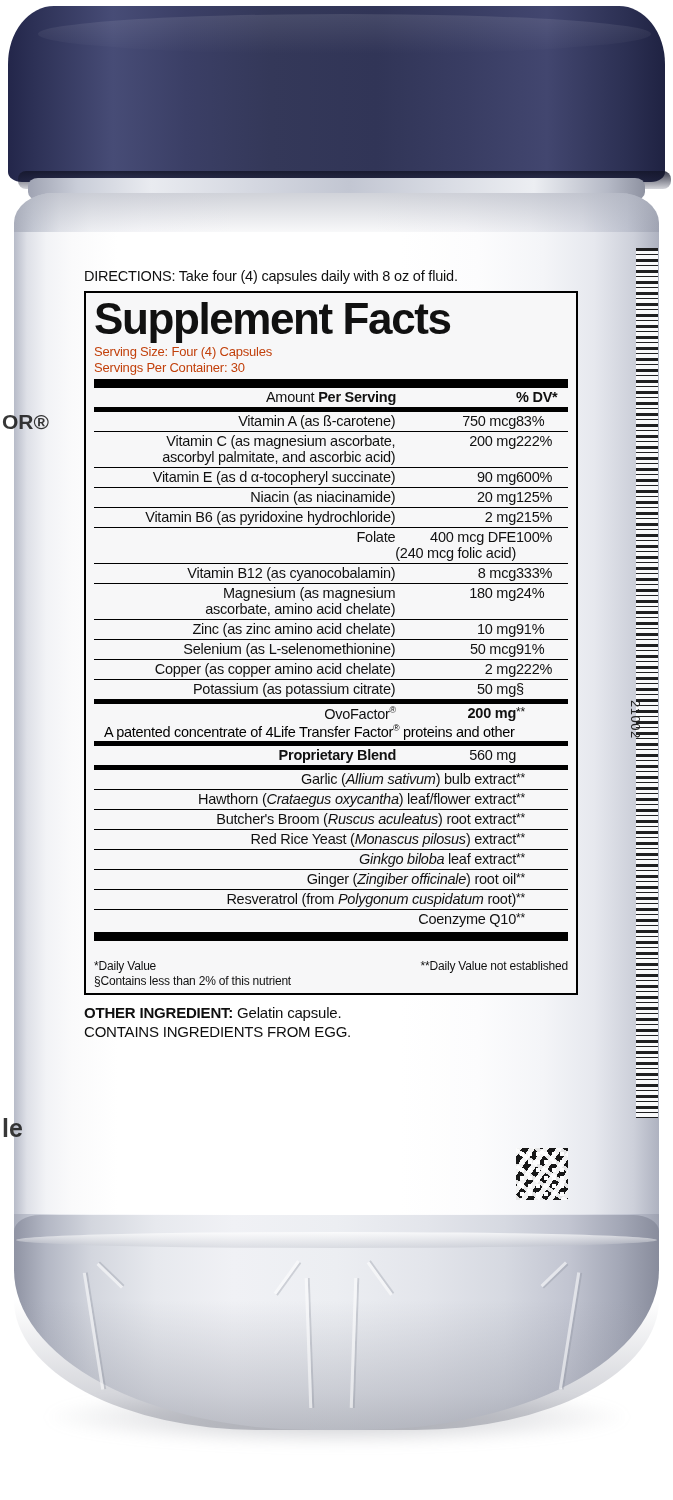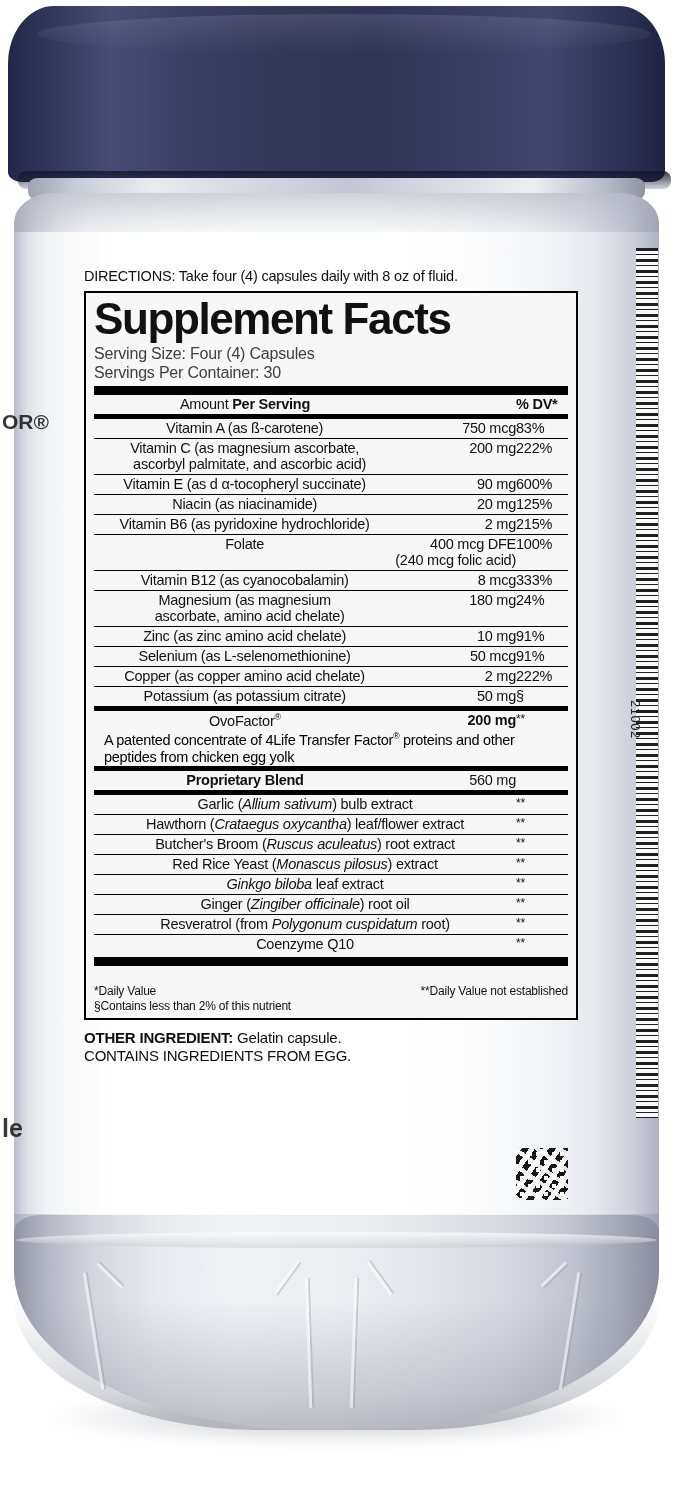--- a/index.html
+++ b/index.html
@@ -253,22 +253,22 @@
   }
   .sf-title {
     font-size: 44px;
     font-weight: bold;
     letter-spacing: -1.4px;
     line-height: 1.02;
     color: #111;
     margin: 4px 0 2px 0;
   }
   .sf-serving {
-    font-size: 16px;
-    color: #404040;
+    font-size: 13px;
+    color: #c2410c;
     line-height: 1.22;
     letter-spacing: -0.2px;
   }
   .rule-thick {
     border-top: 9px solid #000;
     margin: 3px 0 0 0;
   }
   .rule-med {
     border-top: 5px solid #000;
     margin: 0;
@@ -280,21 +280,21 @@
     font-size: 14.5px;
     color: #111;
     letter-spacing: -0.25px;
   }
   table.sf td {
     vertical-align: top;
     padding: 1px 0 2px 0;
     border-bottom: 1px solid #000;
   }
   table.sf tr:last-child td { border-bottom: none; }
-  td.nm   { text-align: center; }
+  td.nm   { text-align: right; }
   td.amt  { text-align: right; white-space: nowrap; padding-right: 8px; width: 120px; }
   td.dv   { text-align: left; white-space: nowrap; width: 52px; }
   .hdr td { font-weight: bold; border-bottom: none; padding-bottom: 1px; }
   .hdr .lite { font-weight: normal; }
   .sub { display: block; padding-left: 10px; }
   .amt-sub { display: block; }
 
   .ovo-name { font-weight: normal; }
   .ovo-amt { font-weight: bold; }
   .ovo-desc {
@@ -483,21 +483,20 @@
         <tbody>
             <tr>
           <td class="nm ovo-name" style="border-bottom:none;"><span>OvoFactor</span><sup class="reg">®</sup></td>
           <td class="amt ovo-amt" style="border-bottom:none;">200 mg</td>
           <td class="dv stars" style="border-bottom:none;">**</td>
         </tr>
       </tbody>
         </table>
       <div class="ovo-desc">
         <span>A patented concentrate of 4Life Transfer Factor</span><sup class="reg">®</sup><span> proteins and other</span>
-        <div>peptides from chicken egg yolk</div>
       </div>
 
       <div class="rule-med"></div>
 
       <table class="sf">
         <tbody>
             <tr>
           <td class="nm blend-name" style="border-bottom:none;">Proprietary Blend</td>
           <td class="amt blend-amt" style="border-bottom:none;">560 mg</td>
           <td class="dv" style="border-bottom:none;"></td>

